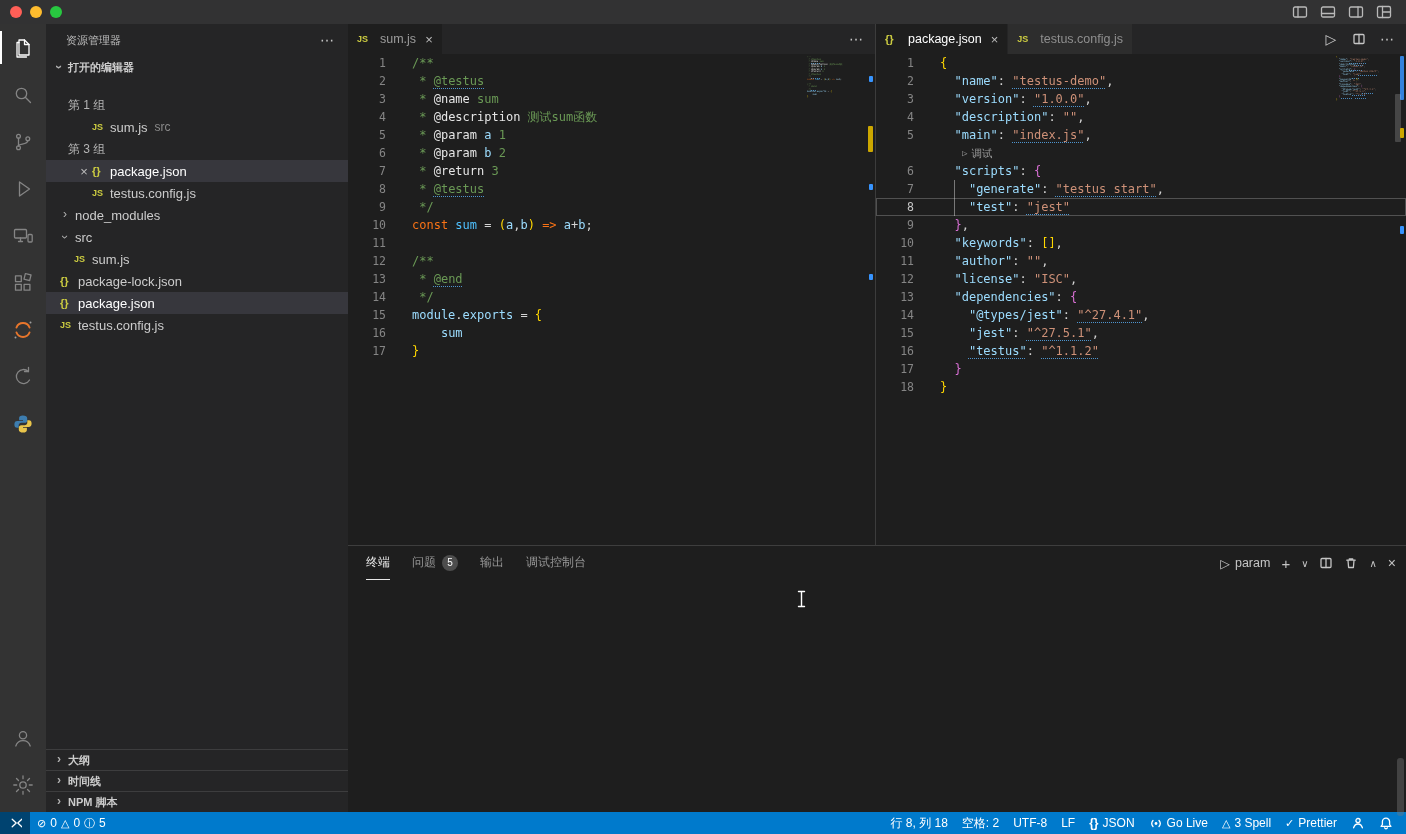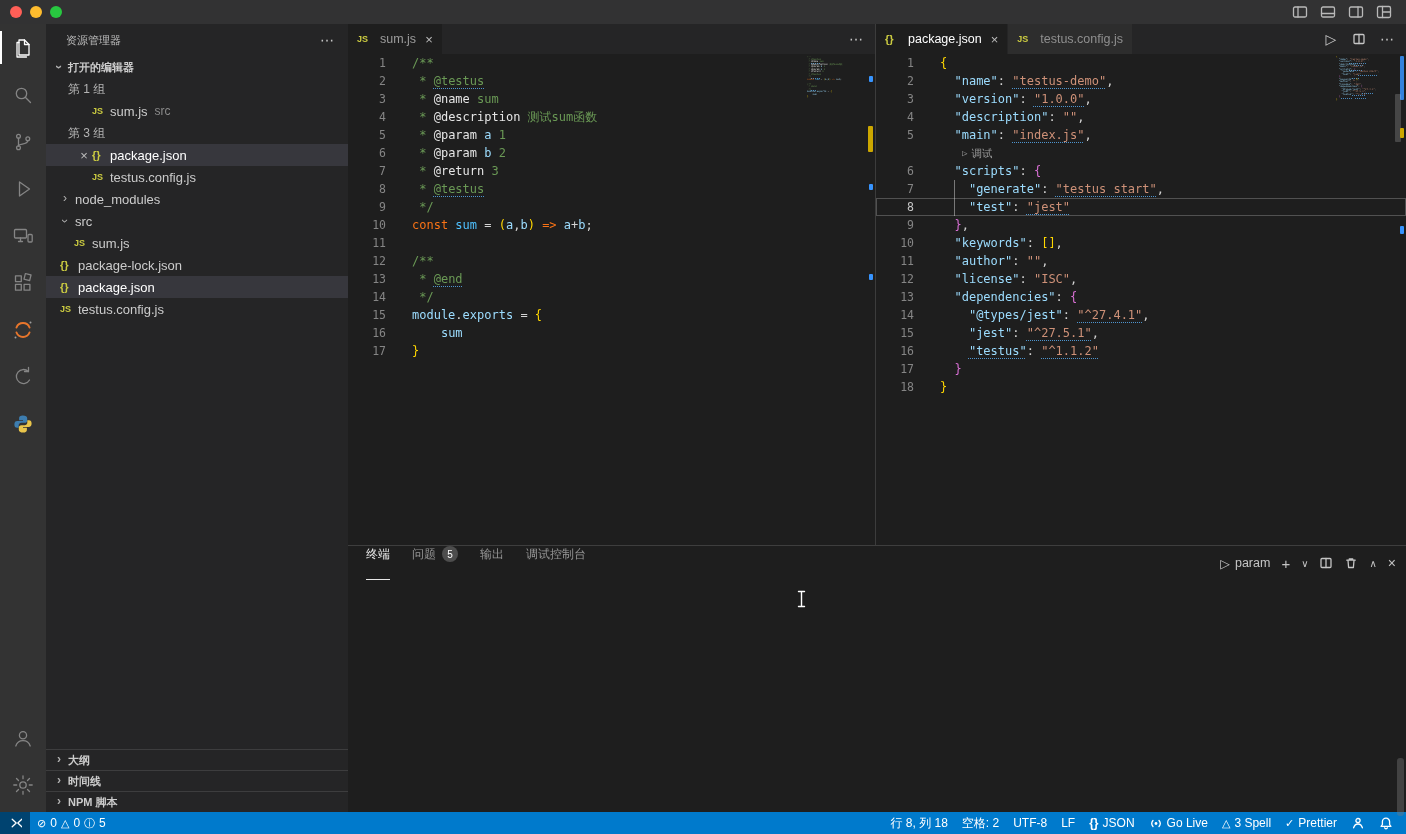--- a/index.html
+++ b/index.html
@@ -76,21 +76,21 @@
   
   .cm{color:#6a9955}.tag{color:#e5e5e5}.kw{color:#f97316}.var{color:#9cdcfe}
   .cvar{color:#4fc1ff}.pn{color:#d4d4d4}.str{color:#ce9178}.key{color:#9cdcfe}
   .b1{color:#ffd700}.b2{color:#da70d6}
   .u{text-decoration:underline dotted #4e94ce;text-underline-offset:3px;text-decoration-thickness:1px}
 
   
   #panel{flex:1;border-top:1px solid #3e3e3e;position:relative;background:#1e1e1e;min-height:0}
   #panel-head{height:34px;display:flex;align-items:center;padding:0 10px 0 18px}
   #panel-tabs{display:flex;gap:22px;height:100%}
-  .ptab{display:flex;gap:6px;font-size:12px;color:#969696;text-transform:uppercase;height:100%;border-bottom:1px solid transparent;cursor:pointer}
+  .ptab{display:flex;align-items:center;gap:6px;font-size:12px;color:#969696;text-transform:uppercase;height:100%;border-bottom:1px solid transparent;cursor:pointer}
   .ptab.active{color:#e7e7e7;border-bottom-color:#e7e7e7}
   .badge{min-width:16px;height:16px;border-radius:9px;background:#4d4d4d;color:#fff;font-size:10px;display:flex;align-items:center;justify-content:center;padding:0 4px}
   #panel-acts{margin-left:auto;display:flex;align-items:center;gap:11px;color:#c5c5c5}
   .pa{display:flex;align-items:center;gap:5px;font-size:12.5px;cursor:pointer}
   #terminal{padding:6px 0 0 18px;font-family:"DejaVu Sans Mono",monospace;font-size:12px;line-height:17px;color:#cccccc}
   .tcur{display:inline-block;width:7px;height:14px;background:#8a8a8a;vertical-align:text-bottom;margin-left:2px}
   .pscroll{position:absolute;right:2px;top:212px;width:7px;height:58px;background:rgba(121,121,121,.4);border-radius:3px}
 
   
   #statusbar{height:22px;background:var(--c-status,#007acc);flex:none;display:flex;align-items:center;color:#fff;font-size:12px}
@@ -224,21 +224,21 @@
     <aside id="sidebar">
       <div id="sb-head">
         <span>资源管理器</span>
         <span class="sb-more">⋯</span>
       </div>
       <div class="sec-head">
         <span class="chev down">›</span>
         <span>打开的编辑器</span>
       </div>
       <div id="oe-list">
-          <div class="row group" style="padding-left: 22px;">
+          <div class="row group" style="padding-left: 22px; margin-top: 16px;">
             <span>第 1 组</span>
           </div>
           <div class="row" style="padding-left: 30px;">
             <span class="x"></span>
             <span class="fico js">JS</span>
             <span>sum.js</span>
             <span class="desc">src</span>
           </div>
           <div class="row group" style="padding-left: 22px;">
             <span>第 3 组</span>

